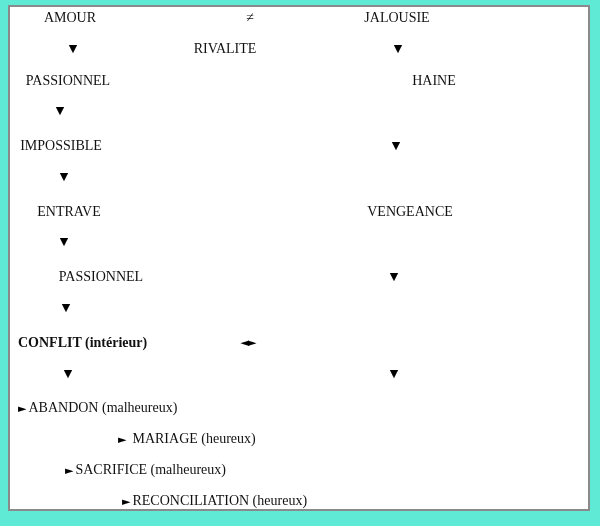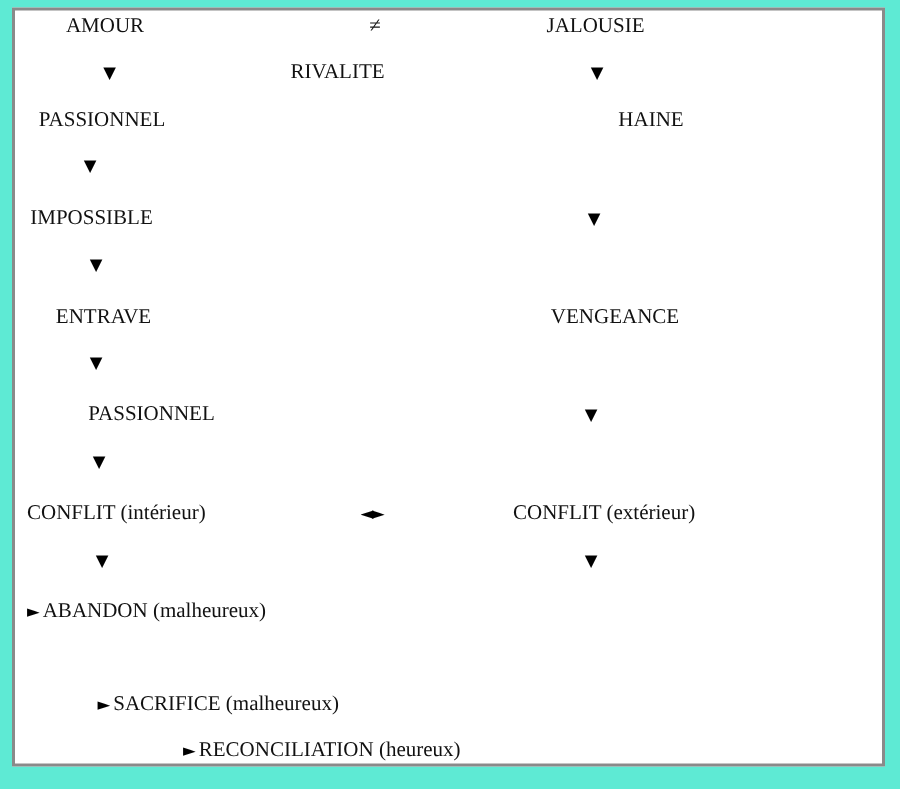--- a/index.html
+++ b/index.html
@@ -77,26 +77,26 @@
   <span class="node c" style="left:69px; top:204px;">ENTRAVE</span>
   <span class="node c" style="left:410px; top:204px;">VENGEANCE</span>
 
   <span class="ic c" style="left:64px; top:233px;">▼</span>
 
   <span class="node c" style="left:79px; top:269px;margin-left:22px;">PASSIONNEL</span>
   <span class="ic c" style="left:394px; top:268px;">▼</span>
 
   <span class="ic c" style="left:66px; top:299px;">▼</span>
 
-  <span class="node" style="left:18px; top:335px;">CONFLIT (intérieur)</span>
+  <span class="node" style="left:18px; top:335px;font-weight:bold;">CONFLIT (intérieur)</span>
   <span class="ic c lr" style="left:248px; top:334px;">◄►</span>
-  <span class="node" style="left:342px; top:335px;">CONFLIT (extérieur)</span>
 
   <span class="ic c" style="left:68px; top:365px;">▼</span>
   <span class="ic c" style="left:394px; top:365px;">▼</span>
 
   <span class="node" style="left:18px; top:400px;"><span class="bullet">►</span><span>ABANDON (malheureux)</span></span>
 
+  <span class="node" style="left:118px; top:431px;"><span class="bullet gap">►</span><span>MARIAGE (heureux)</span></span>
 
   <span class="node" style="left:65px; top:462px;"><span class="bullet">►</span><span>SACRIFICE (malheureux)</span></span>
 
   <span class="node" style="left:122px; top:493px;"><span class="bullet">►</span><span>RECONCILIATION (heureux)</span></span>
 </div>
 
 </body></html>

